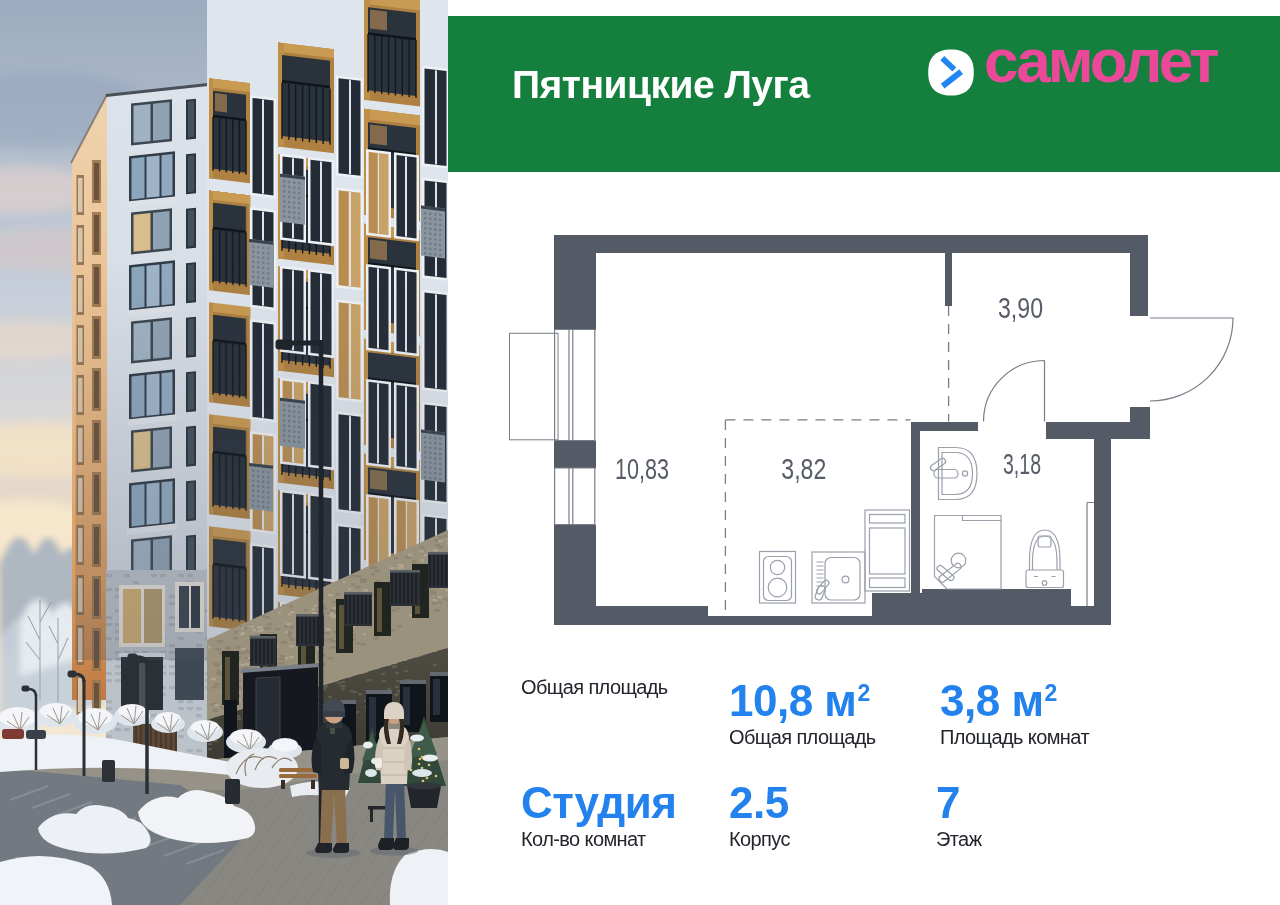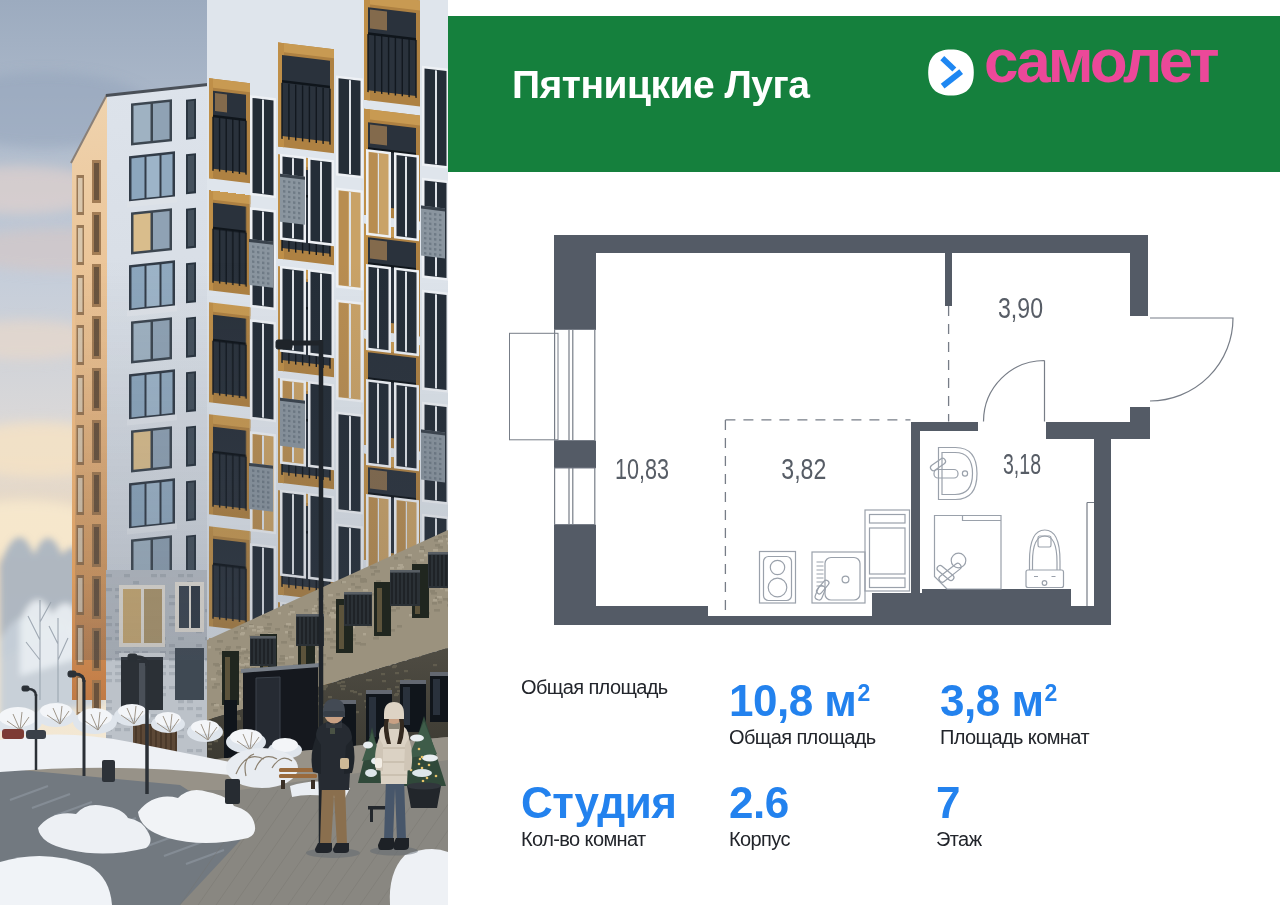--- a/index.html
+++ b/index.html
@@ -2193,19 +2193,19 @@
   </div>
 <div class="stats" id="c3">
     <div class="val">3,8 м<sup>2</sup></div>
     <div class="lbl">Площадь комнат</div>
   </div>
 <div class="stats" id="c4">
     <div class="val">Студия</div>
     <div class="lbl">Кол-во комнат</div>
   </div>
 <div class="stats" id="c5">
-    <div class="val">2.6</div>
+    <div class="val">2.5</div>
     <div class="lbl">Корпус</div>
   </div>
 <div class="stats" id="c6">
     <div class="val">7</div>
     <div class="lbl">Этаж</div>
   </div>
 
 </body></html>

